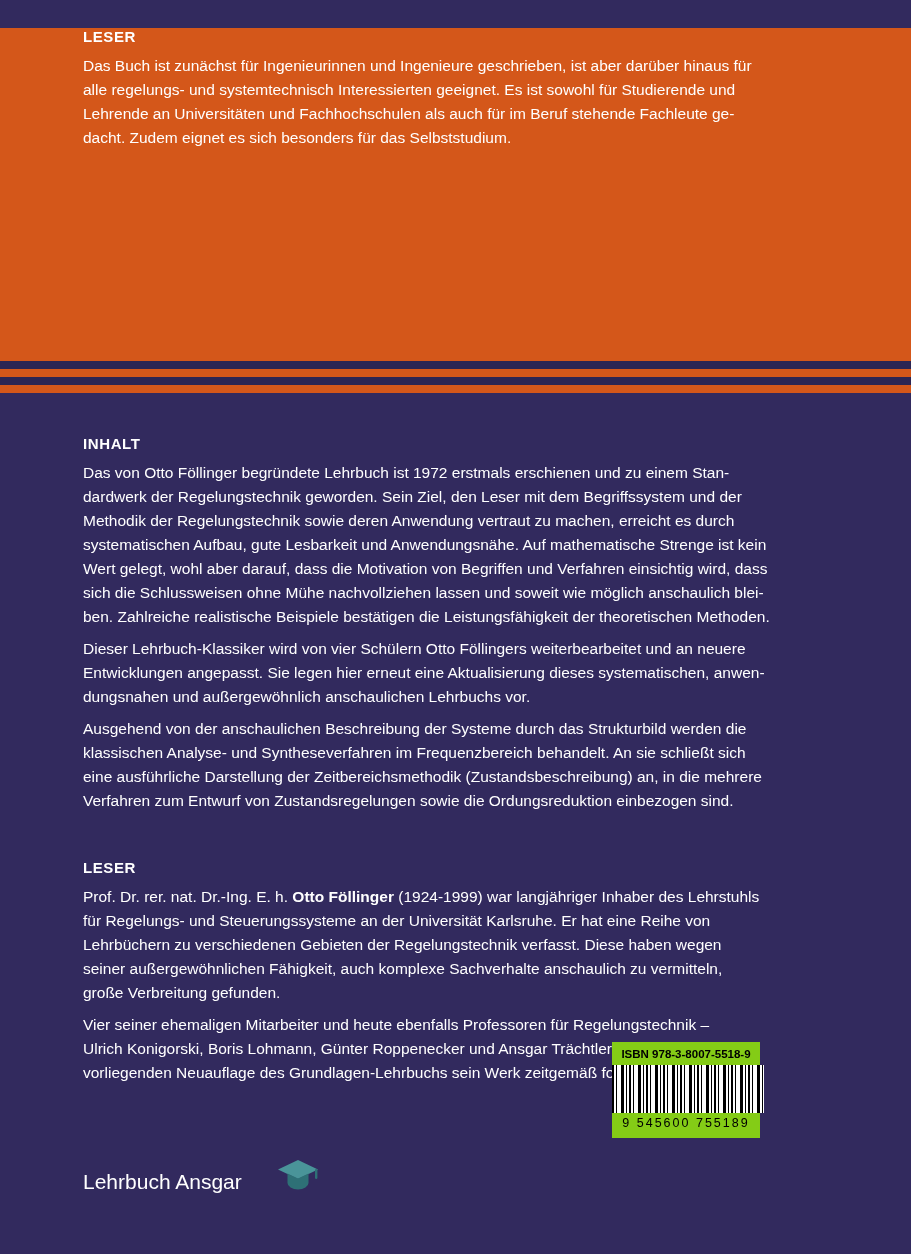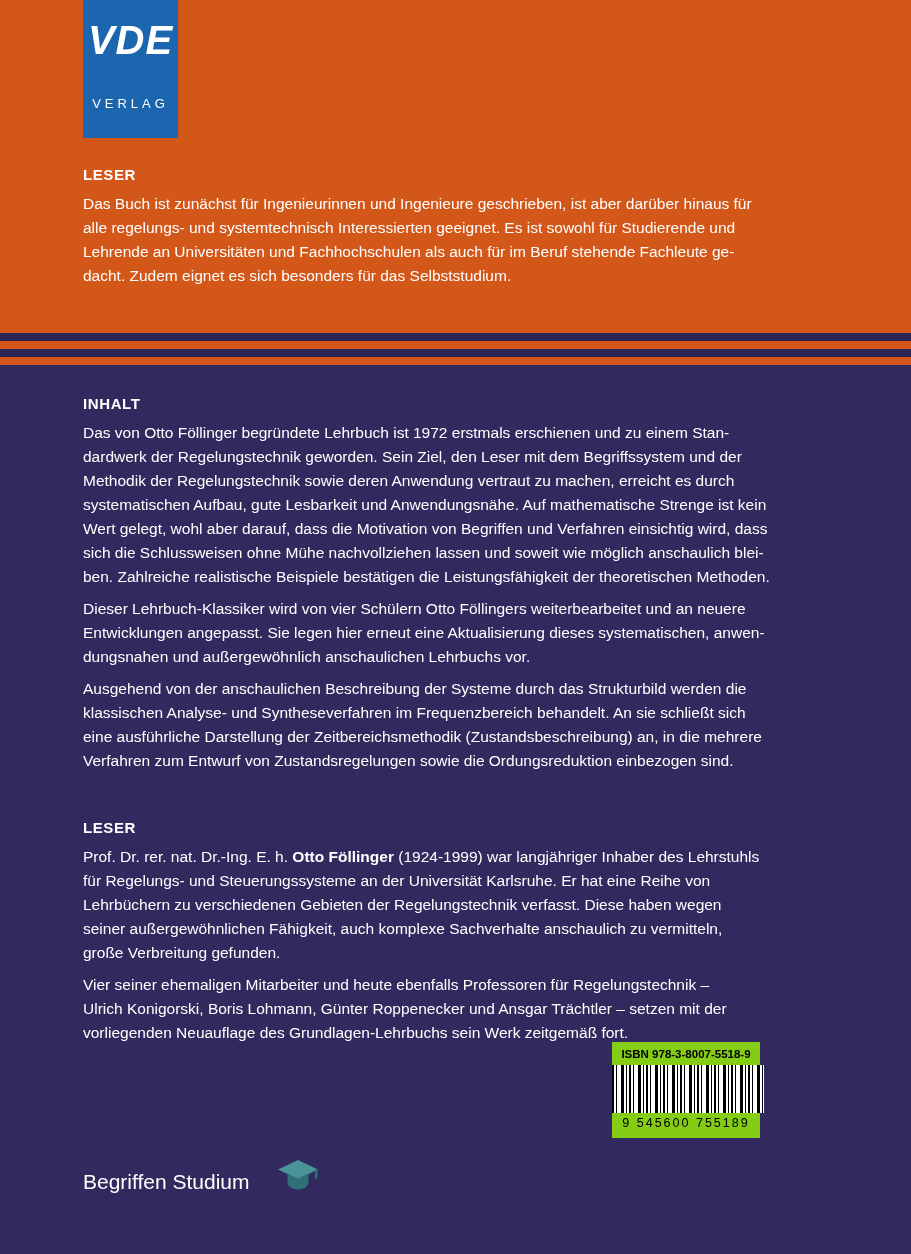--- a/index.html
+++ b/index.html
@@ -28,21 +28,21 @@
   .vde-logo .vde-word{
     color:#fff;font-weight:bold;font-style:italic;
     font-size:40px;line-height:44px;letter-spacing:1px;
   }
   .vde-logo .verlag-word{
     margin-top:34px;
     color:#fff;font-size:13px;letter-spacing:4px;font-weight:400;
   }
   .section-heading{
     color:#fff;font-weight:bold;
-    font-size:15px;line-height:18px;letter-spacing:0.6px;
+    font-size:15px;line-height:18px;letter-spacing:0.6px;margin-top:12px;
   }
   .orange-top .section-heading{margin-top:28px;}
   .para{
     color:#fff;
     font-size:15.5px;line-height:24px;
     white-space:pre-line;
     margin:8px 0 7px 0;
   }
   
   .stripes{height:32px;}
@@ -98,24 +98,20 @@
     position:absolute;left:277px;top:1158px;
     width:42px;height:40px;
   }
 </style>
 </head>
 <body>
 
 <div class="cover">
 
   <div class="orange-top">
-    <div class="vde-logo">
-      <div class="vde-word">VDE</div>
-      <div class="verlag-word">VERLAG</div>
-    </div>
     <div class="section-heading">LESER</div>
     <div class="para">Das Buch ist zunächst für Ingenieurinnen und Ingenieure geschrieben, ist aber darüber hinaus für
 alle regelungs- und systemtechnisch Interessierten geeignet. Es ist sowohl für Studierende und
 Lehrende an Universitäten und Fachhochschulen als auch für im Beruf stehende Fachleute ge-
 dacht. Zudem eignet es sich besonders für das Selbststudium.</div>
   </div>
 
   <div class="stripes">
     <div class="band navy"></div>
     <div class="band orange"></div>
@@ -152,21 +148,21 @@
   </div>
 
   <div class="website">www.vde-verlag.de</div>
 
   <div class="barcode-box">
     <div class="isbn-label">ISBN 978-3-8007-5518-9</div>
     <div class="barcode-bars"></div>
     <div class="isbn-digits">9 545600 755189</div>
   </div>
 
-  <div class="series-label">Begriffen Studium</div>
+  <div class="series-label">Lehrbuch Ansgar</div>
 
   <svg class="cap-icon" viewBox="0 0 42 40" xmlns="http://www.w3.org/2000/svg">
     <polygon points="21,2 41,11.5 21,21 1,11.5" fill="#4a9499"></polygon>
     <path d="M10.5 15.5 L10.5 25 A10.5 6.5 0 0 0 31.5 25 L31.5 15.5 L21 20.5 Z" fill="#2e7076"></path>
     <rect x="38" y="11" width="2.4" height="10" rx="1.2" fill="#2e7076"></rect>
   </svg>
 
 </div>
 
 </body></html>

